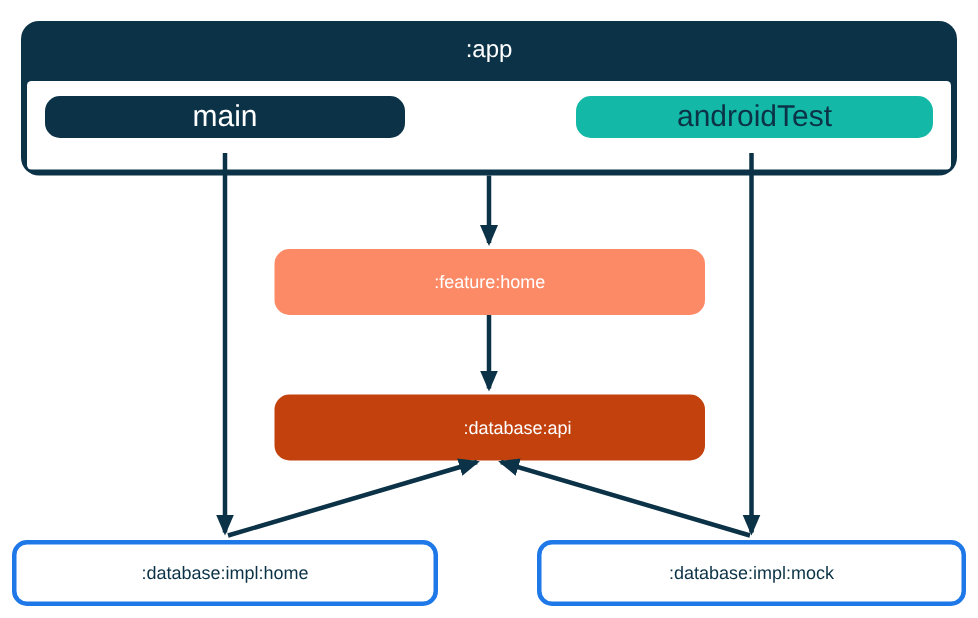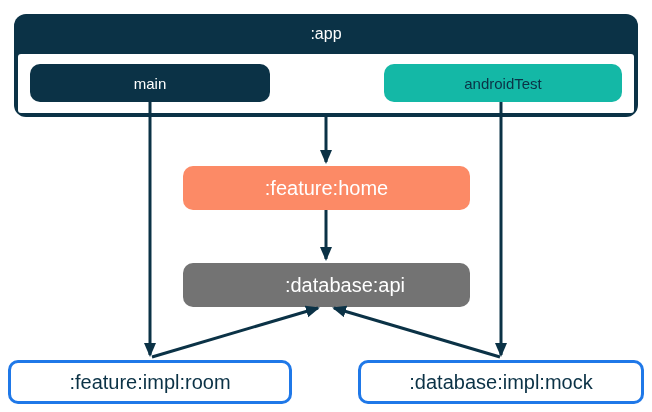--- a/index.html
+++ b/index.html
@@ -36,53 +36,53 @@
     left: 4px; right: 4px; top: 40px; bottom: 4px;
     background: #ffffff;
     border-radius: 3px;
     display: flex;
     align-items: flex-start;
     justify-content: space-between;
     padding: 10px 12px 0 12px;
     box-sizing: border-box;
   }
   .pill {
-    height: 38px;
+    height: 28px;
     border-radius: 10px;
     display: flex; align-items: center; justify-content: center;
-    font-size: 15px;
+    font-size: 20px;
   }
   .pill-main {
     width: 240px;
     background: #0b3246;
     color: #ffffff;
   }
   .pill-androidtest {
     width: 238px;
     background: #14b8a6;
     color: #0b3246;
   }
 
   
   .box {
     display: flex; align-items: center; justify-content: center;
-    font-size: 20px;
+    font-size: 12px;
     border-radius: 10px;
     z-index: 1;
   }
   .feature-home {
     left: 183px; top: 166px;
     width: 287px; height: 44px;
     background: #fc8a66;
     color: #ffffff;
   }
   .database-api {
     left: 183px; top: 263px;
     width: 287px; height: 44px;
-    background: #737373;
+    background: #c2410c;
     color: #ffffff;
     padding-left: 37px;
   }
   .impl-box {
     top: 360px;
     height: 44px;
     background: #ffffff;
     border: 3px solid #1f78e8;
     color: #0b3246;
   }
@@ -120,21 +120,21 @@
 
   <div class="node box feature-home">
     <span>:feature:home</span>
   </div>
 
   <div class="node box database-api">
     <span>:database:api</span>
   </div>
 
   <div class="node box impl-box impl-room">
-    <span>:feature:impl:room</span>
+    <span>:database:impl:home</span>
   </div>
 
   <div class="node box impl-box impl-mock">
     <span>:database:impl:mock</span>
   </div>
 
   <svg class="edges" viewBox="0 0 652 412" xmlns="http://www.w3.org/2000/svg">
     <defs>
       <marker id="arrow" markerUnits="userSpaceOnUse" markerWidth="16" markerHeight="14" refX="12" refY="6" orient="auto">
         <path d="M0,0 L14,6 L0,12 Z" fill="#0b3246"></path>

